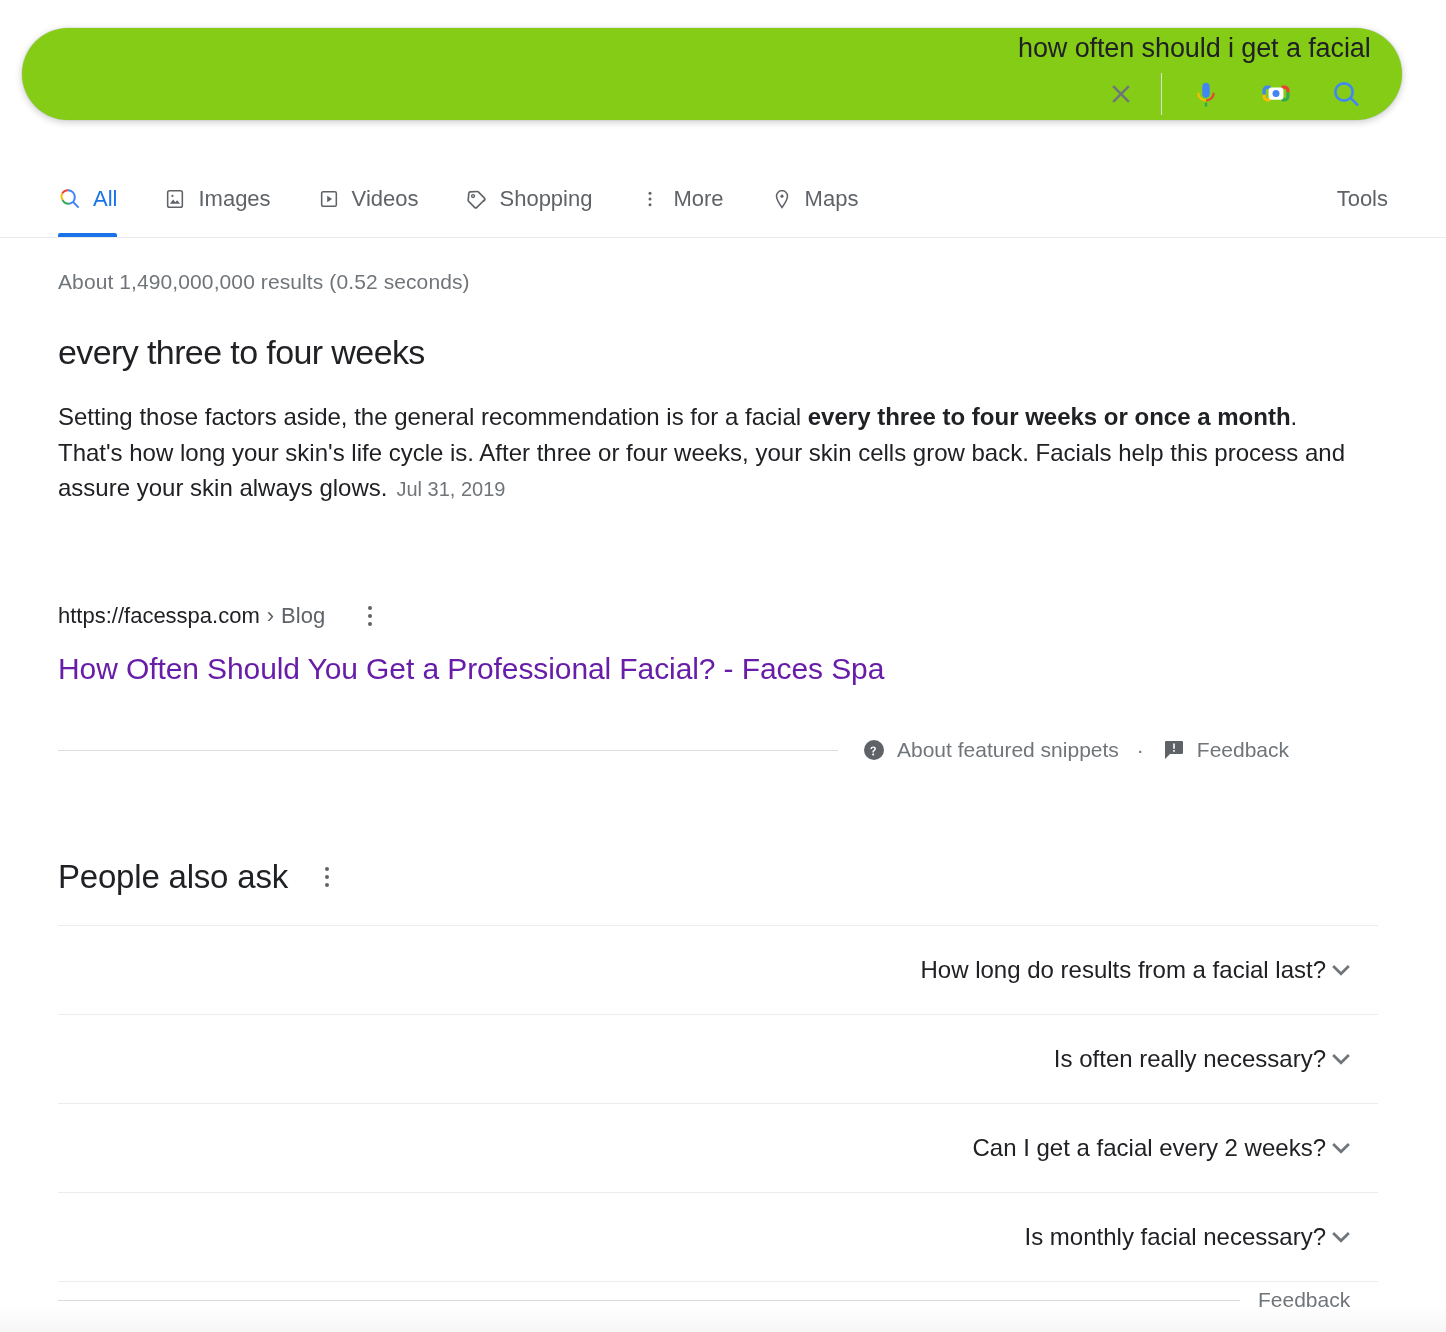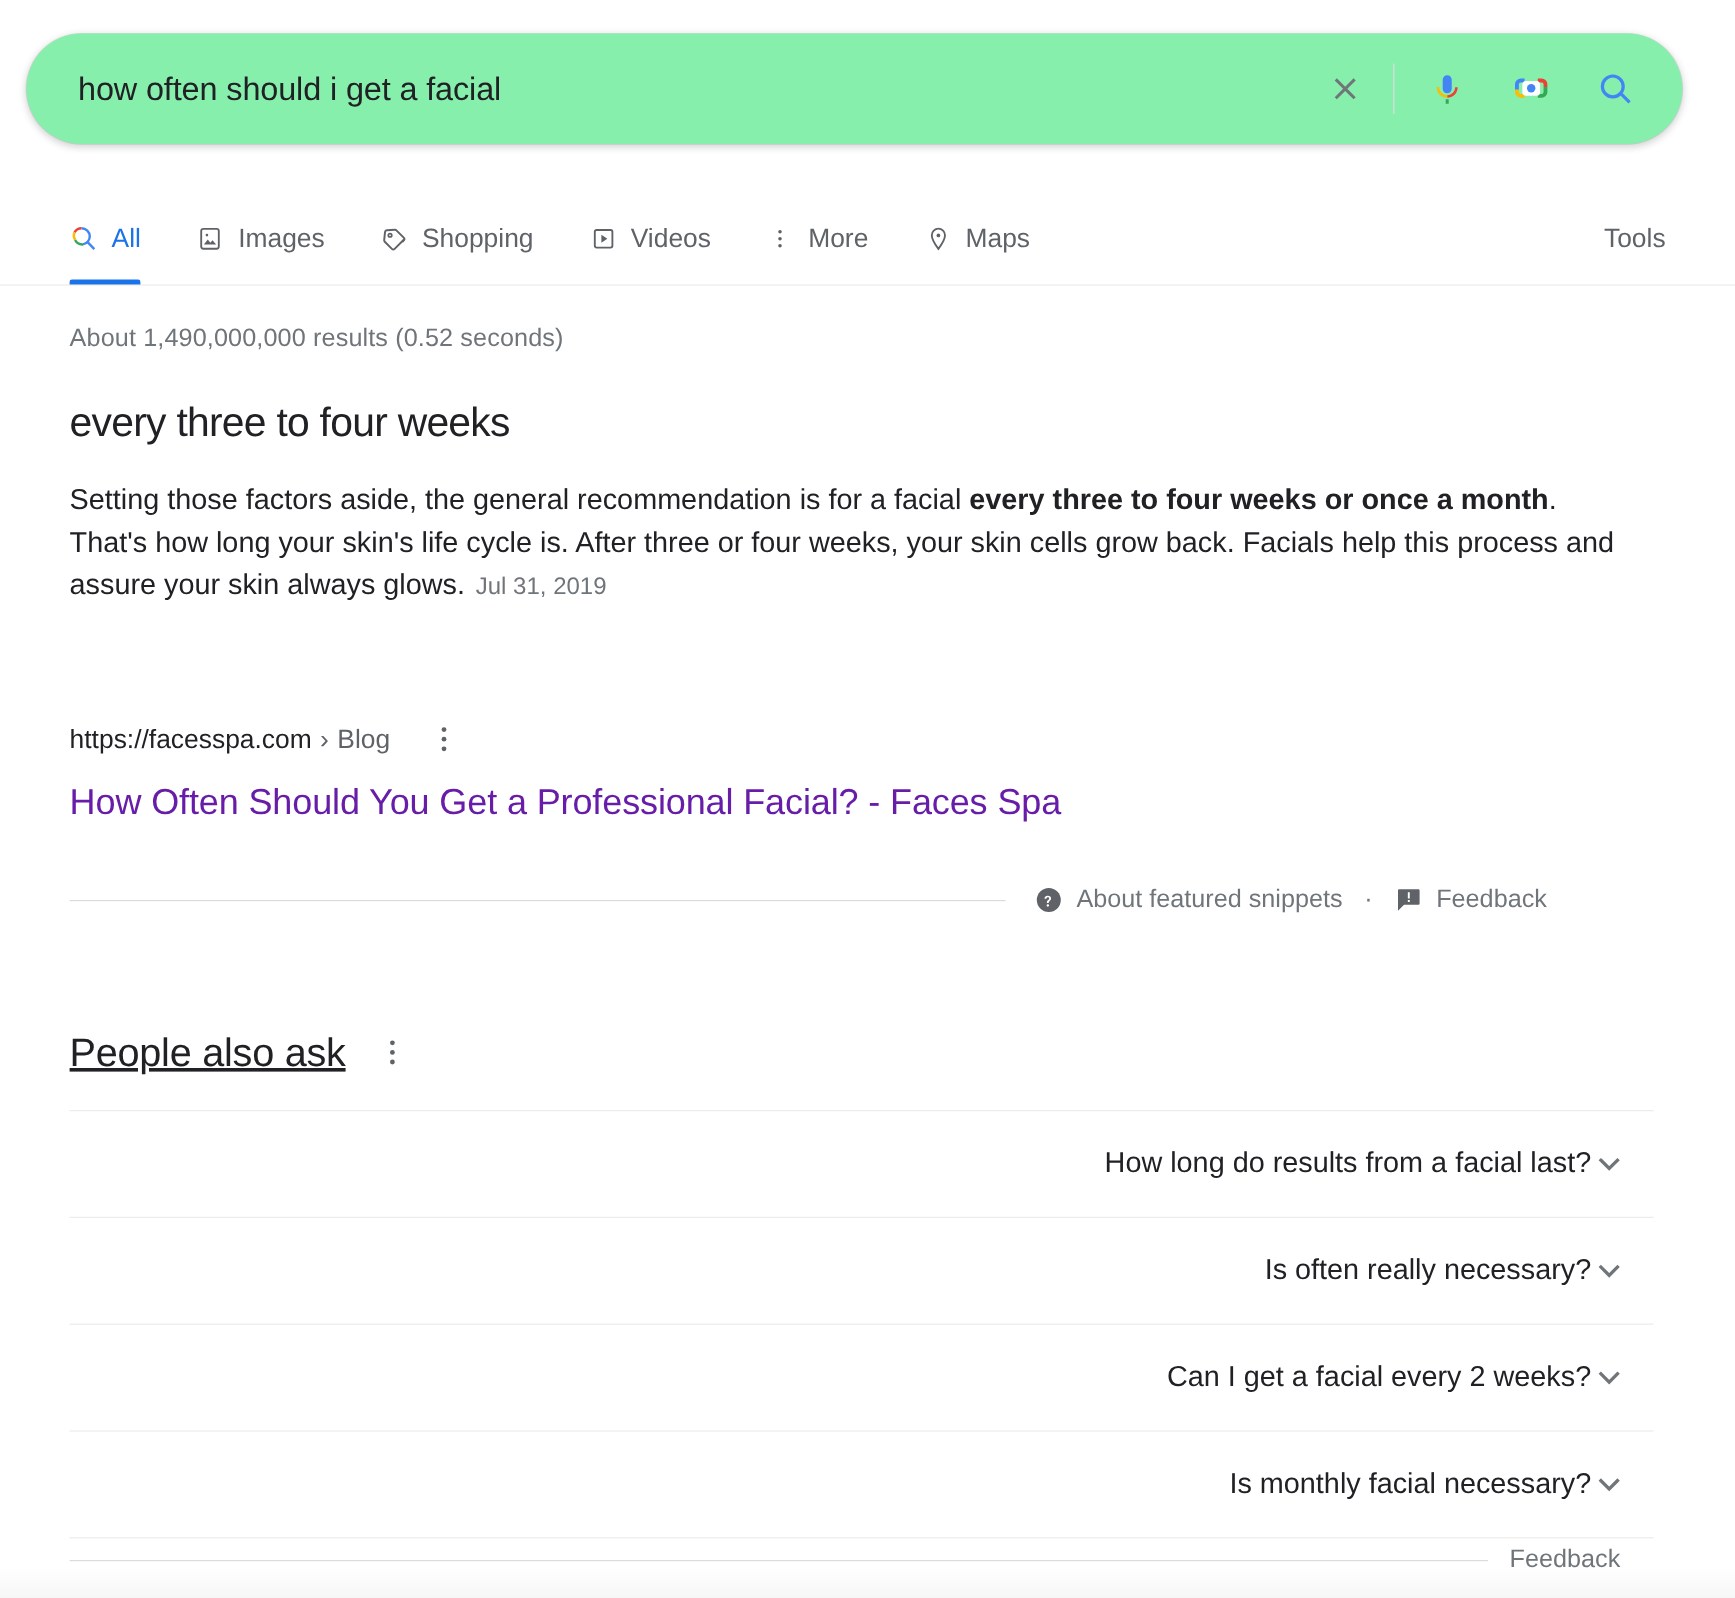--- a/index.html
+++ b/index.html
@@ -23,25 +23,26 @@
     left: 22px;
     top: 28px;
     width: 1380px;
     height: 92px;
   }
   .searchbar {
     width: 100%;
     height: 92px;
     box-sizing: border-box;
     border-radius: 46px;
-    background: #86efac;
+    background: #84cc16;
     box-shadow: 0 2px 6px 1px rgba(60,64,67,.22), 0 0 0 0.6px rgba(200,200,200,.45);
     display: flex;
-    align-items: center;
+    align-items: flex-end;
     padding: 0 30px 0 43px;
+    flex-direction: column;
   }
   .search-input {
     flex: 1 1 auto;
     border: none;
     outline: none;
     background: transparent;
     font-family: "Liberation Sans", "DejaVu Sans", sans-serif;
     font-size: 27px;
     color: #202124;
     letter-spacing: -0.1px;
@@ -263,21 +264,20 @@
   .paa {
     position: absolute;
     left: 58px;
     top: 858px;
     width: 1320px;
   }
   .paa-head {
     display: flex;
     align-items: center;
     gap: 0;
-    text-decoration: underline;
   }
   .paa-title {
     font-size: 33px;
     color: #202124;
     letter-spacing: -0.2px;
   }
   .paa-head .kebab { margin-left: 26px; }
   .paa-list {
     margin-top: 29px;
     border-top: 1px solid #ececec;
@@ -404,36 +404,36 @@
             <rect x="4" y="3" width="16" height="18" rx="2" fill="none" stroke="#5f6368" stroke-width="1.7"></rect>
             <circle cx="9.2" cy="8.6" r="1.2" fill="#5f6368"></circle>
             <path fill="#5f6368" d="M6.4 17.2 10 12.6l2.3 2.9 2-2.2 3.3 3.9z"></path>
           </svg>
         </span>
         <span>Images</span>
       </div>
 
       <div class="nav-tab">
         <span class="tab-ico">
+          <svg width="22" height="22" viewBox="0 0 24 24" aria-hidden="true">
+            <rect x="4" y="4" width="16" height="16" rx="1.6" fill="none" stroke="#5f6368" stroke-width="1.7"></rect>
+            <path fill="#5f6368" d="M10 8.4 15.4 12 10 15.6z"></path>
+          </svg>
+        </span>
+        <span>Videos</span>
+      </div>
+
+      <div class="nav-tab">
+        <span class="tab-ico">
           <svg width="23" height="23" viewBox="0 0 24 24" aria-hidden="true">
             <path fill="none" stroke="#5f6368" stroke-width="1.7" d="M20.3 12.3 12.4 20.2a1.7 1.7 0 0 1-2.4 0L3.8 14a1.7 1.7 0 0 1-.5-1.4l.7-7a1.7 1.7 0 0 1 1.6-1.5l7-.5a1.7 1.7 0 0 1 1.3.5l6.4 6.4a1.7 1.7 0 0 1 0 2.4z"></path>
             <circle cx="8.4" cy="8.4" r="1.5" fill="none" stroke="#5f6368" stroke-width="1.5"></circle>
           </svg>
         </span>
         <span>Shopping</span>
-      </div>
-
-      <div class="nav-tab">
-        <span class="tab-ico">
-          <svg width="22" height="22" viewBox="0 0 24 24" aria-hidden="true">
-            <rect x="4" y="4" width="16" height="16" rx="1.6" fill="none" stroke="#5f6368" stroke-width="1.7"></rect>
-            <path fill="#5f6368" d="M10 8.4 15.4 12 10 15.6z"></path>
-          </svg>
-        </span>
-        <span>Videos</span>
       </div>
 
       <div class="nav-tab">
         <span class="tab-ico">
           <svg width="20" height="20" viewBox="0 0 24 24" aria-hidden="true">
             <circle cx="12" cy="5" r="1.8" fill="#5f6368"></circle>
             <circle cx="12" cy="12" r="1.8" fill="#5f6368"></circle>
             <circle cx="12" cy="19" r="1.8" fill="#5f6368"></circle>
           </svg>
         </span>

